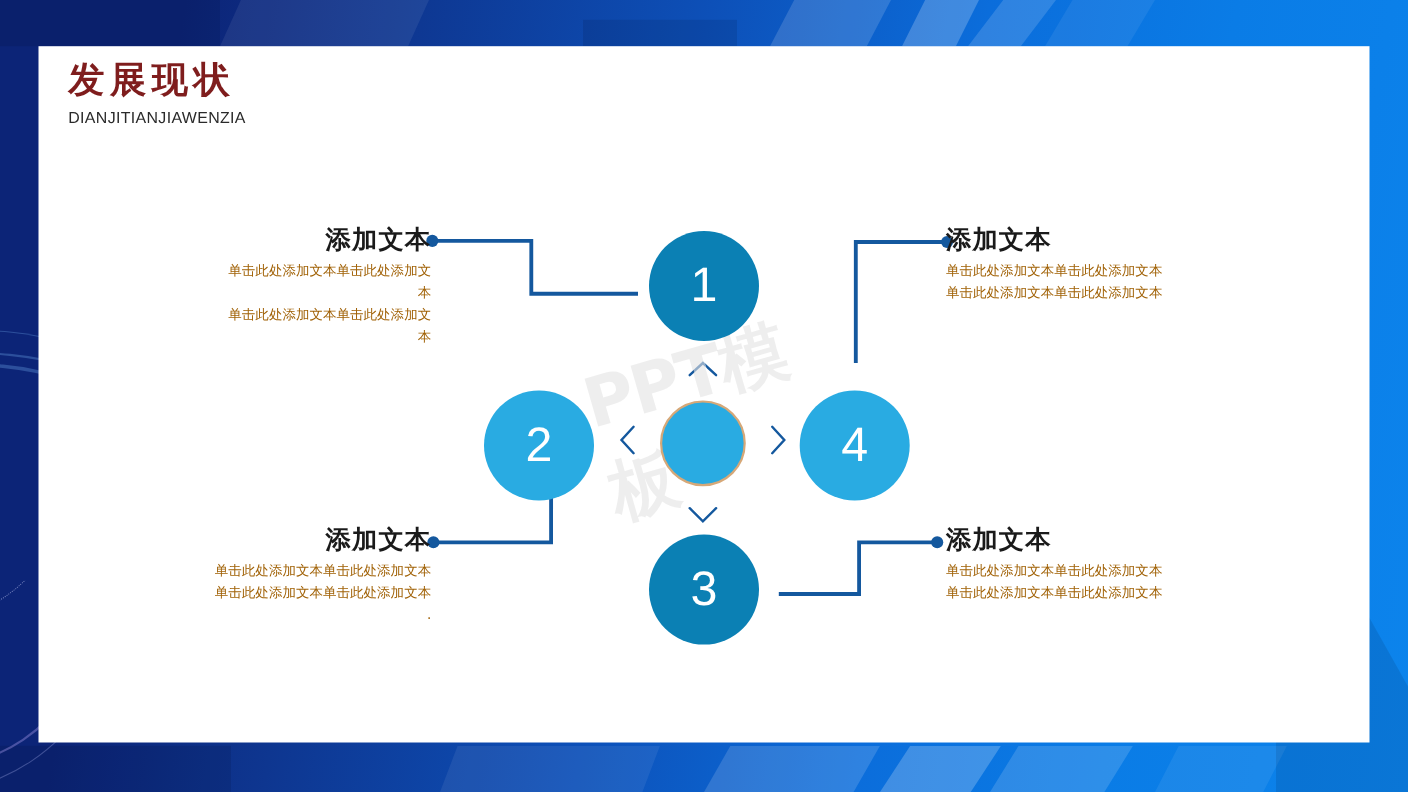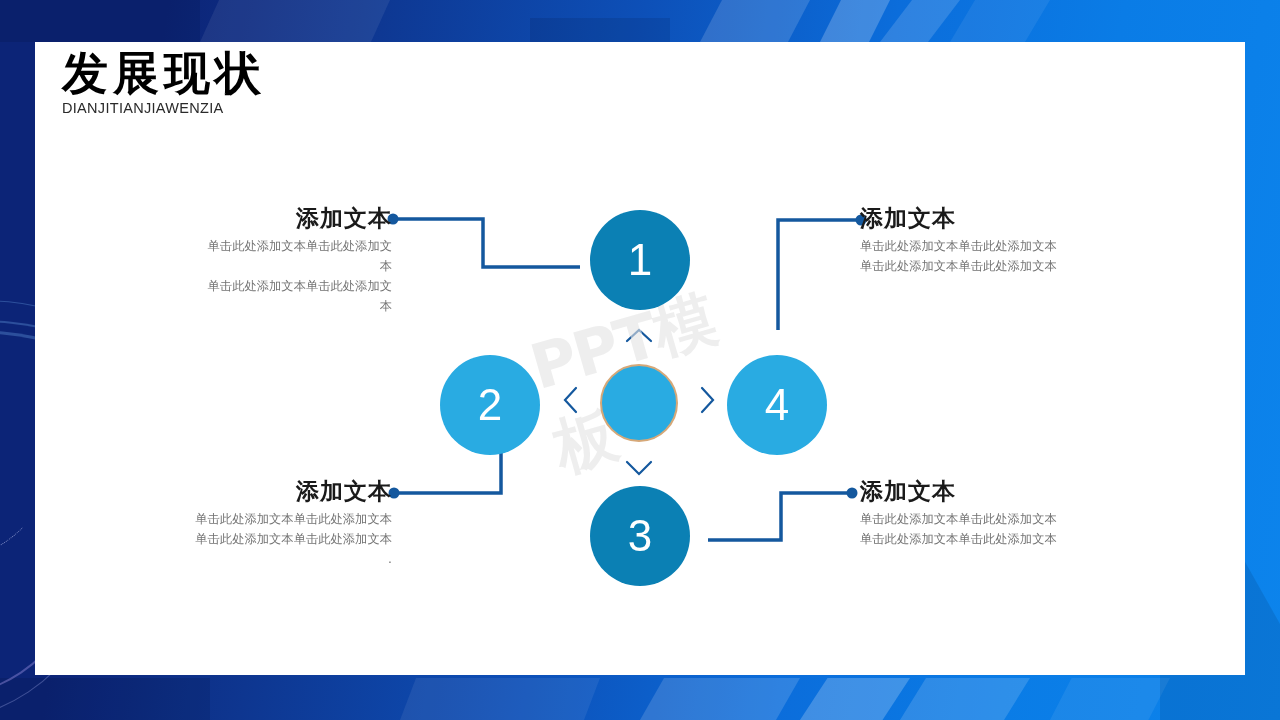--- a/index.html
+++ b/index.html
@@ -80,23 +80,23 @@
     background: #ffffff;
   }
 
   
   .header {
     position: absolute;
     left: 27px;
     top: 8px;
   }
   .title-cn {
-    font-size: 46px;
+    font-size: 33px;
     font-weight: bold;
-    color: #000000;
+    color: #7f1d1d;
     letter-spacing: 5px;
     line-height: 46px;
     white-space: nowrap;
     font-family: "DejaVu Sans", "Liberation Sans", sans-serif;
   }
   .title-en {
     margin-top: 4px;
     font-size: 14.5px;
     color: #2a2a2a;
     letter-spacing: 0.3px;
@@ -155,21 +155,21 @@
     font-size: 23px;
     font-weight: bold;
     color: #1a1a1a;
     letter-spacing: 1px;
     line-height: 22px;
     font-family: "DejaVu Sans", "Liberation Sans", sans-serif;
   }
   .txt-body {
     margin-top: 7px;
     font-size: 12.3px;
-    color: #737373;
+    color: #a16207;
     line-height: 20px;
     font-family: "DejaVu Sans", "Liberation Sans", sans-serif;
   }
   .align-right { text-align: right; }
   .align-left  { text-align: left; }
 
   .block-1 { left: 60px;  top: 165px; width: 297px; }
   .block-2 { left: 45px;  top: 438px; width: 312px; }
   .block-3 { left: 825px; top: 165px; width: 320px; }
   .block-4 { left: 825px; top: 438px; width: 320px; }

